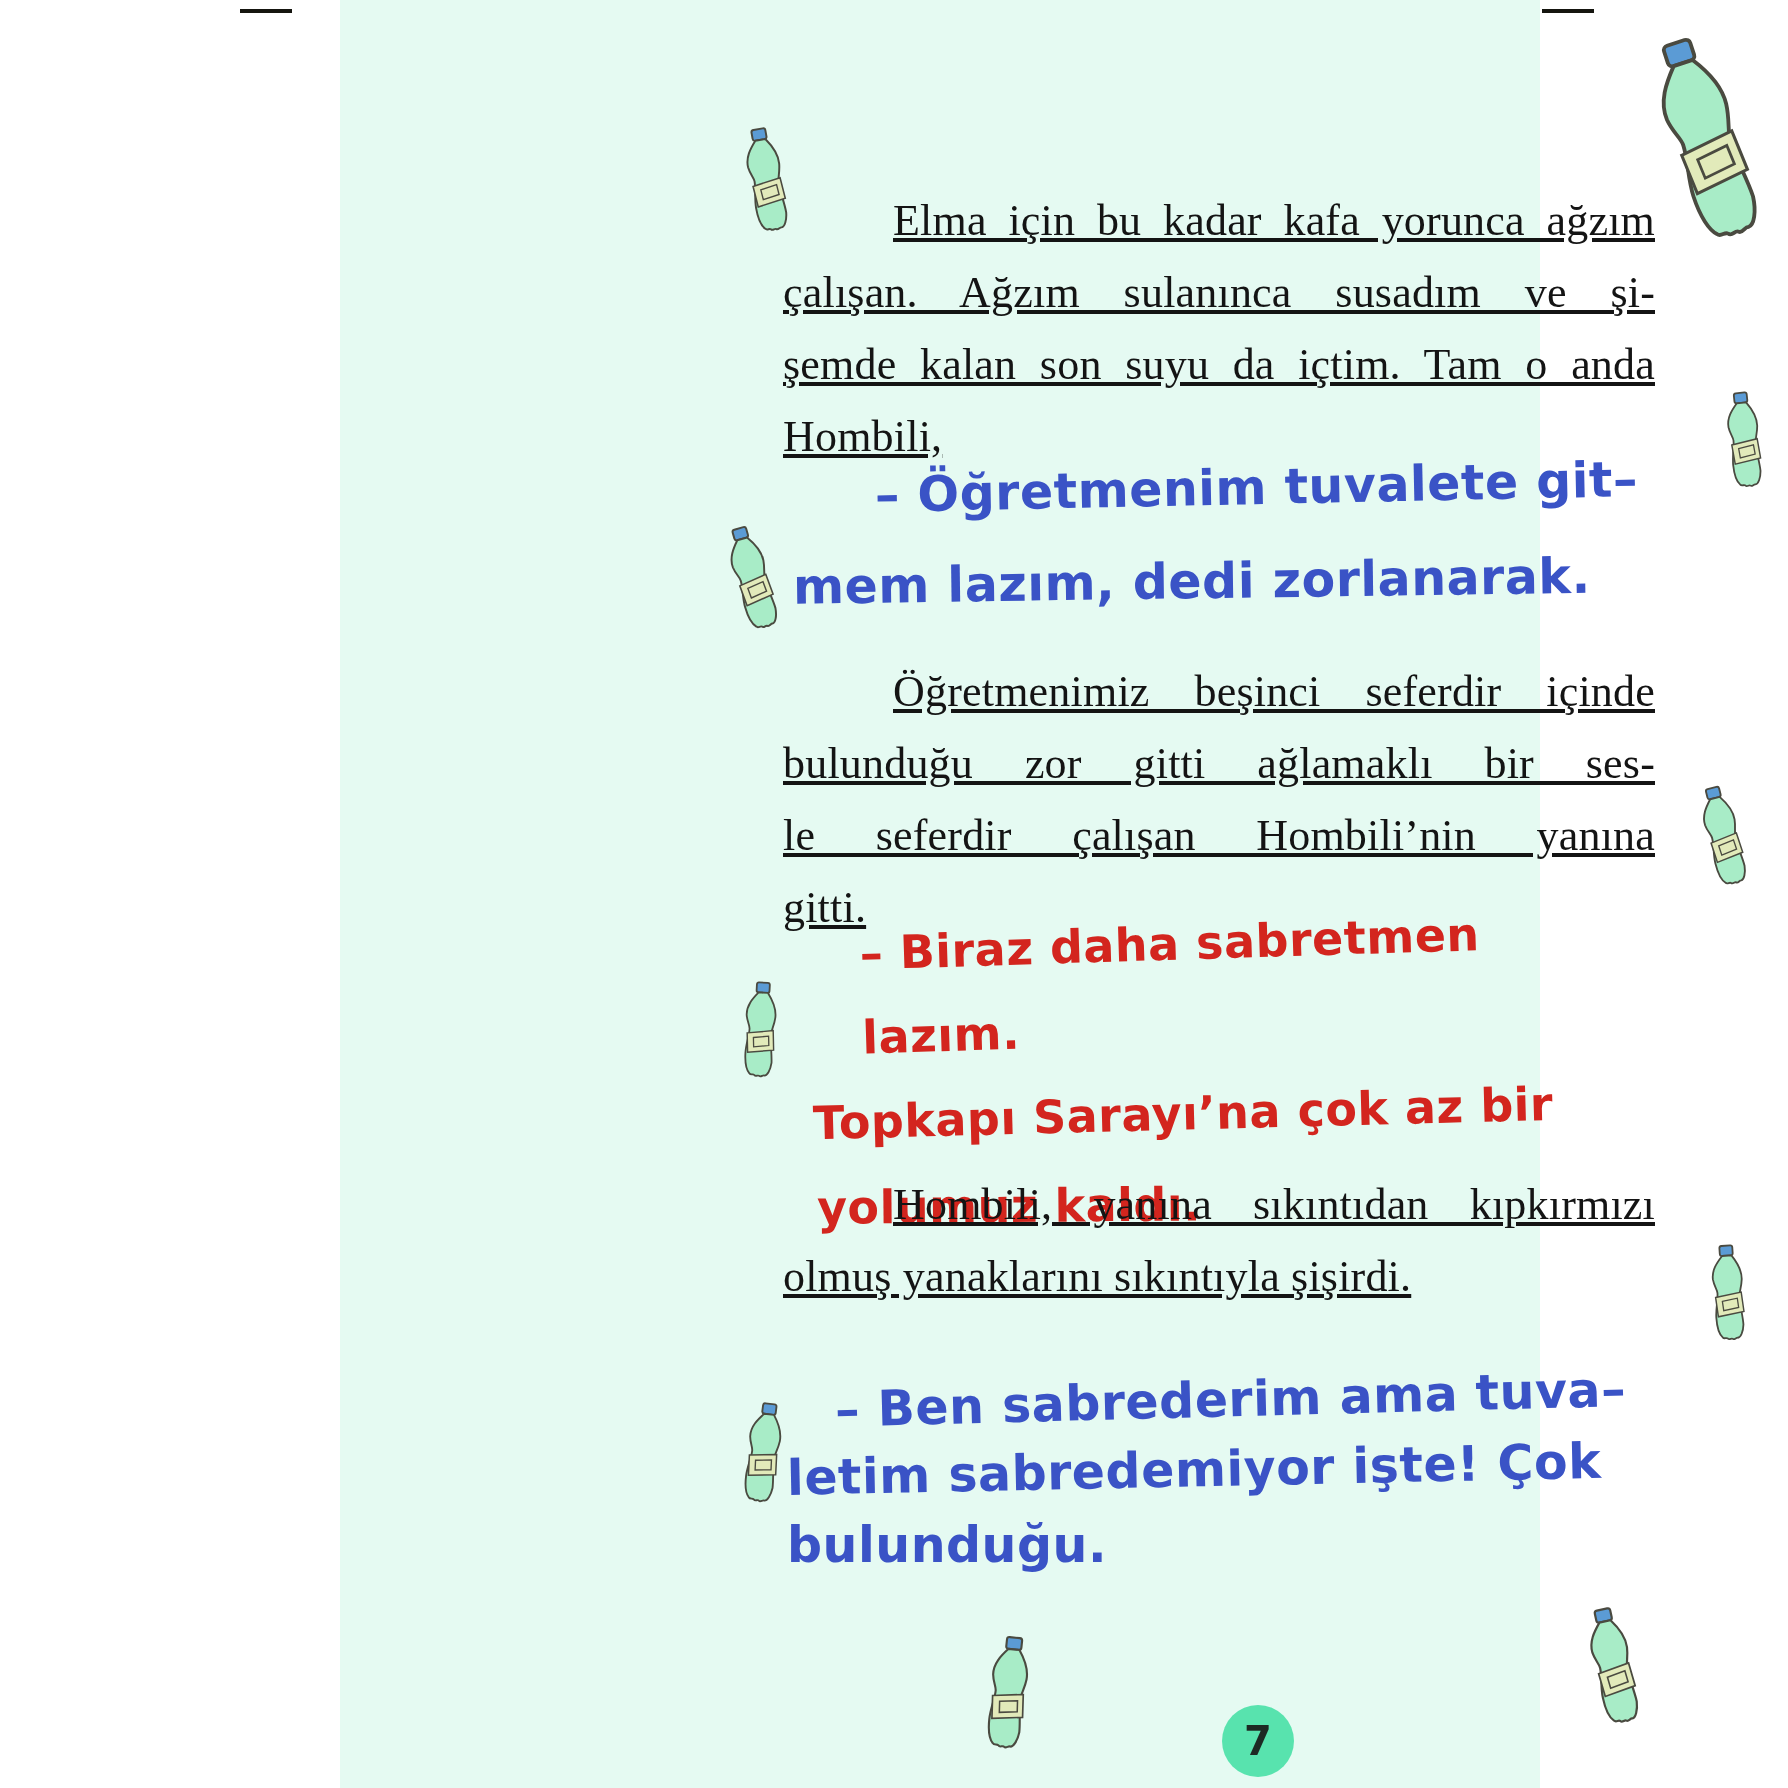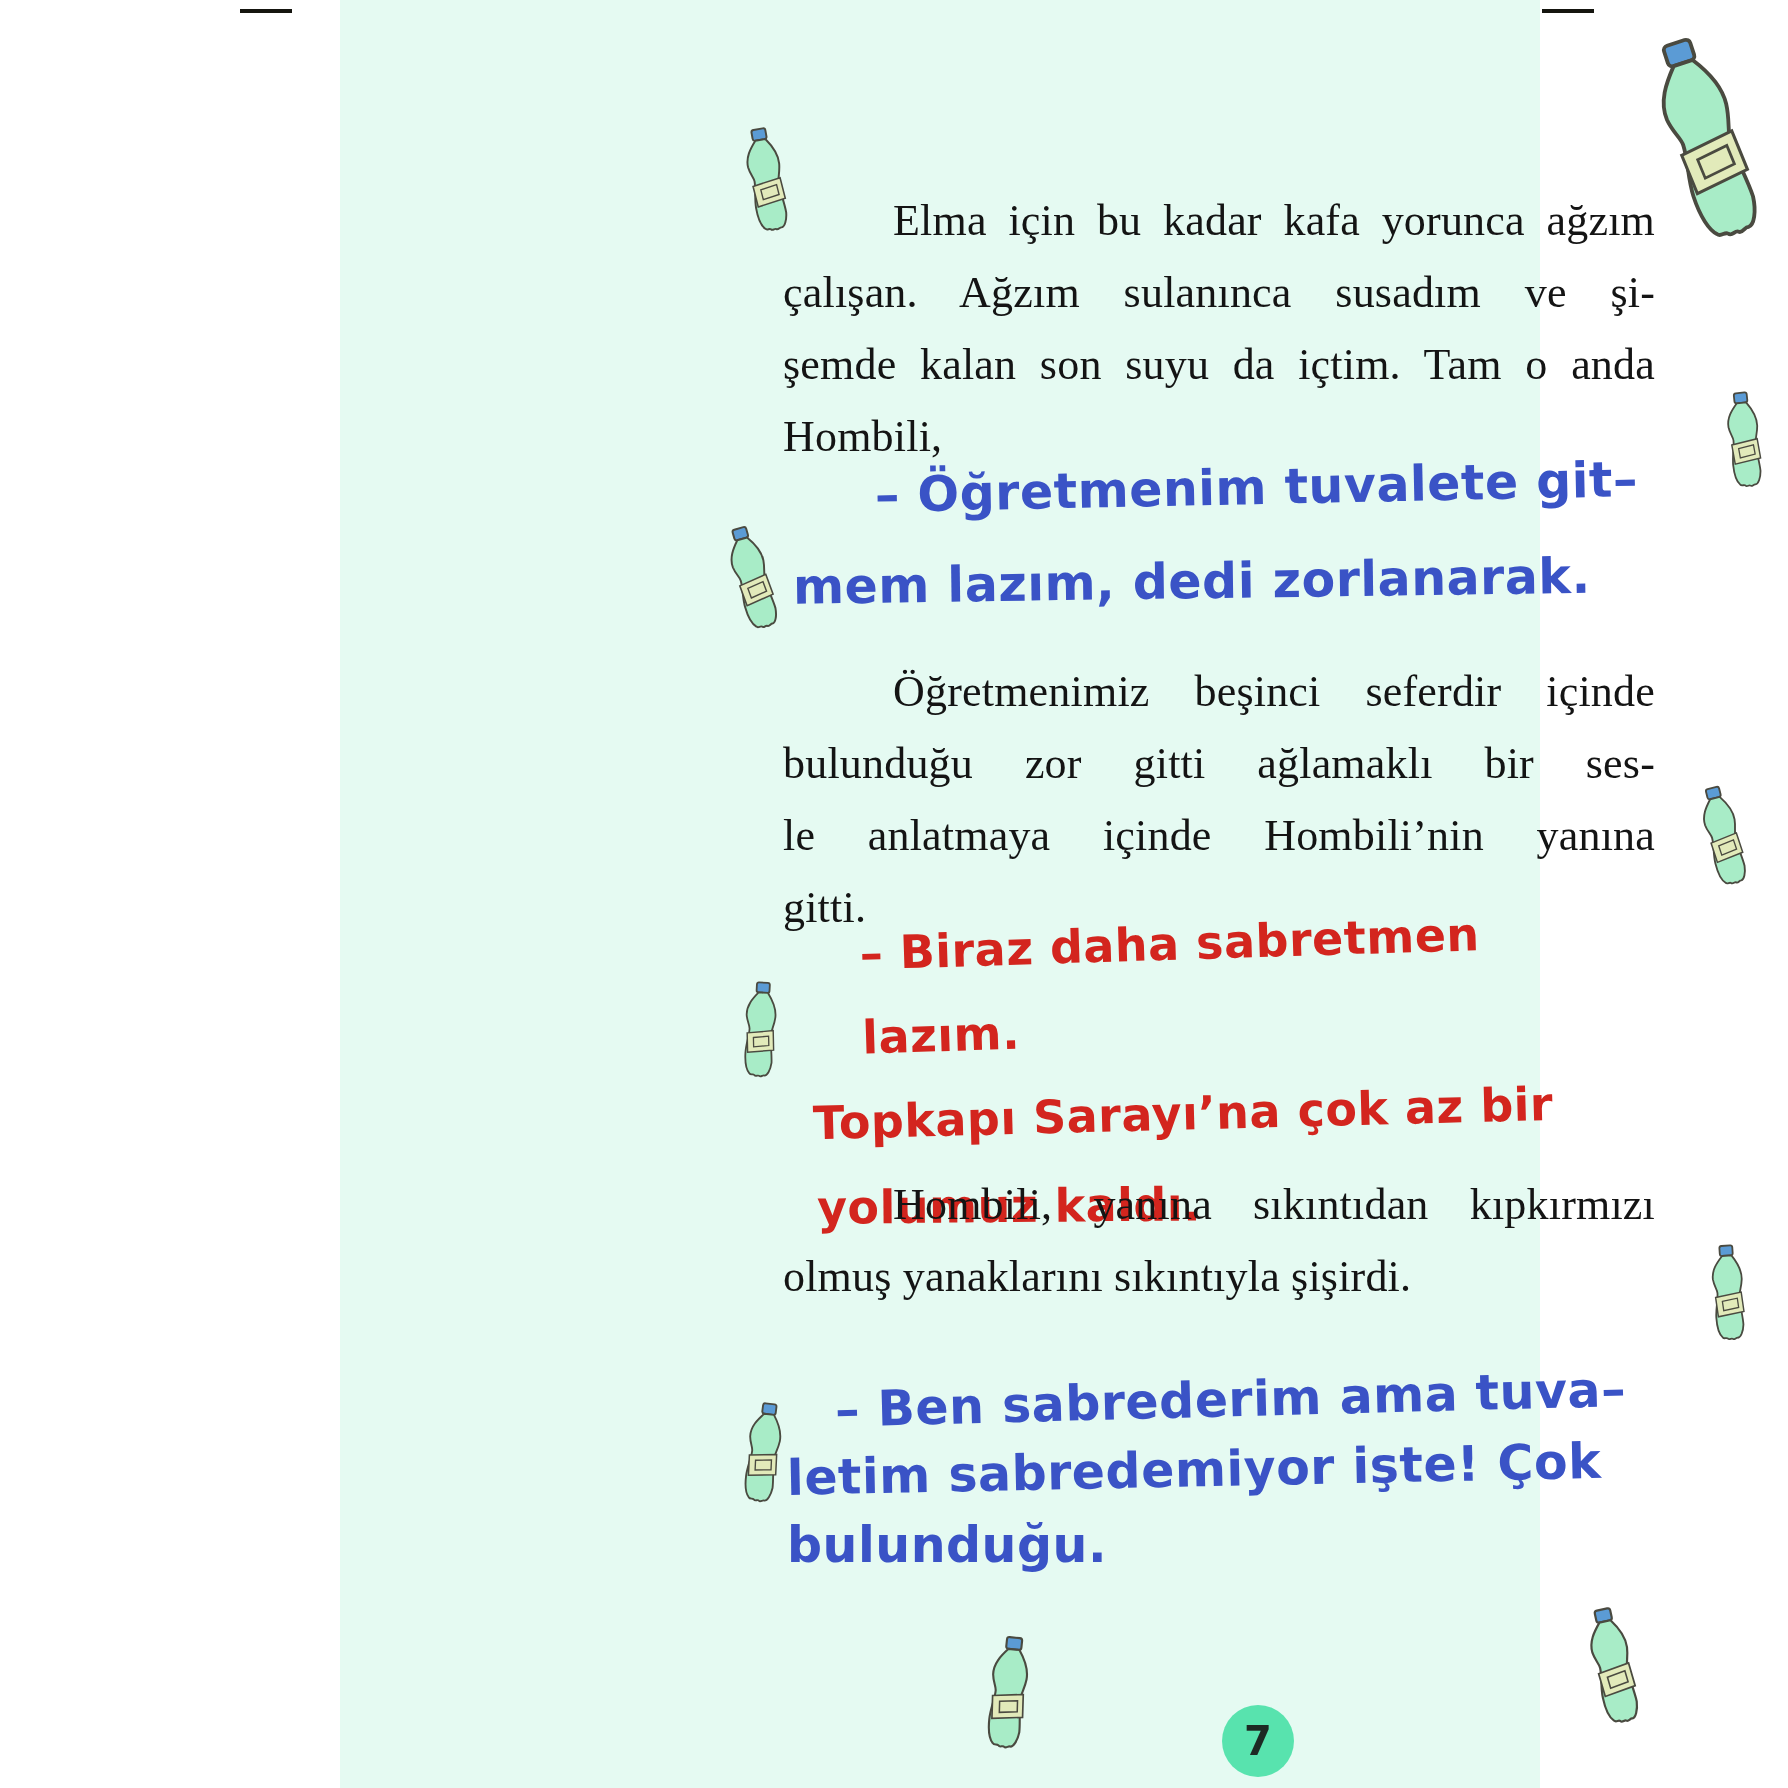--- a/index.html
+++ b/index.html
@@ -9,21 +9,21 @@
 
   .crop-mark { position:absolute; top:9px; width:52px; height:4px; background:#15150f; }
   .crop-mark.left  { left:240px; }
   .crop-mark.right { left:1542px; }
 
   .page { position:absolute; left:340px; top:0; width:1200px; height:1788px; background:#e5faf2; }
 
   .textblock { position:absolute; left:443px; width:872px; }
 
   .para { font-size:44px; line-height:72px; color:#141414; letter-spacing:0.2px; }
-  .para .line { text-align:justify; text-align-last:justify; }
+  .para .line { text-align:justify; text-align-last:justify;text-decoration:underline; }
   .para .line.noj { text-align:center; text-align-last:left; }
   .para .line.indent { padding-left:110px; }
 
   .hand { font-family:"DejaVu Sans", sans-serif; font-weight:700; letter-spacing:0.5px; }
   .hand .line { transform-origin:left center; text-align:left; }
   .blue { color:#3a53c6; }
   .red  { color:#d3251e; }
   .d1 { top:453px;  font-size:49px; line-height:90px; }
   .d2 { top:914px;  font-size:46px; line-height:84px; }
   .d3 { top:1378px; font-size:49px; line-height:67px; }
@@ -100,21 +100,21 @@
     </div>
 
     <div class="textblock hand blue d1">
       <div class="line" style="padding-left:92px;transform:rotate(-1.2deg)">– Öğretmenim tuvalete git–</div>
       <div class="line" style="padding-left:10px;transform:rotate(-0.8deg)">mem lazım, dedi zorlanarak.</div>
     </div>
 
     <div class="textblock para p2">
       <div class="line indent">Öğretmenimiz beşinci seferdir içinde</div>
       <div class="line">bulunduğu zor gitti ağlamaklı bir ses-</div>
-      <div class="line">le anlatmaya içinde Hombili’nin yanına</div>
+      <div class="line">le seferdir çalışan Hombili’nin yanına</div>
       <div class="line noj">gitti.</div>
     </div>
 
     <div class="textblock hand red d2">
       <div class="line" style="padding-left:78px;transform:rotate(-1.8deg)">– Biraz daha sabretmen lazım.</div>
       <div class="line" style="padding-left:30px;transform:rotate(-1.5deg)">Topkapı Sarayı’na çok az bir</div>
       <div class="line" style="padding-left:34px;transform:rotate(-0.5deg)">yolumuz kaldı.</div>
     </div>
 
     <div class="textblock para p3">

